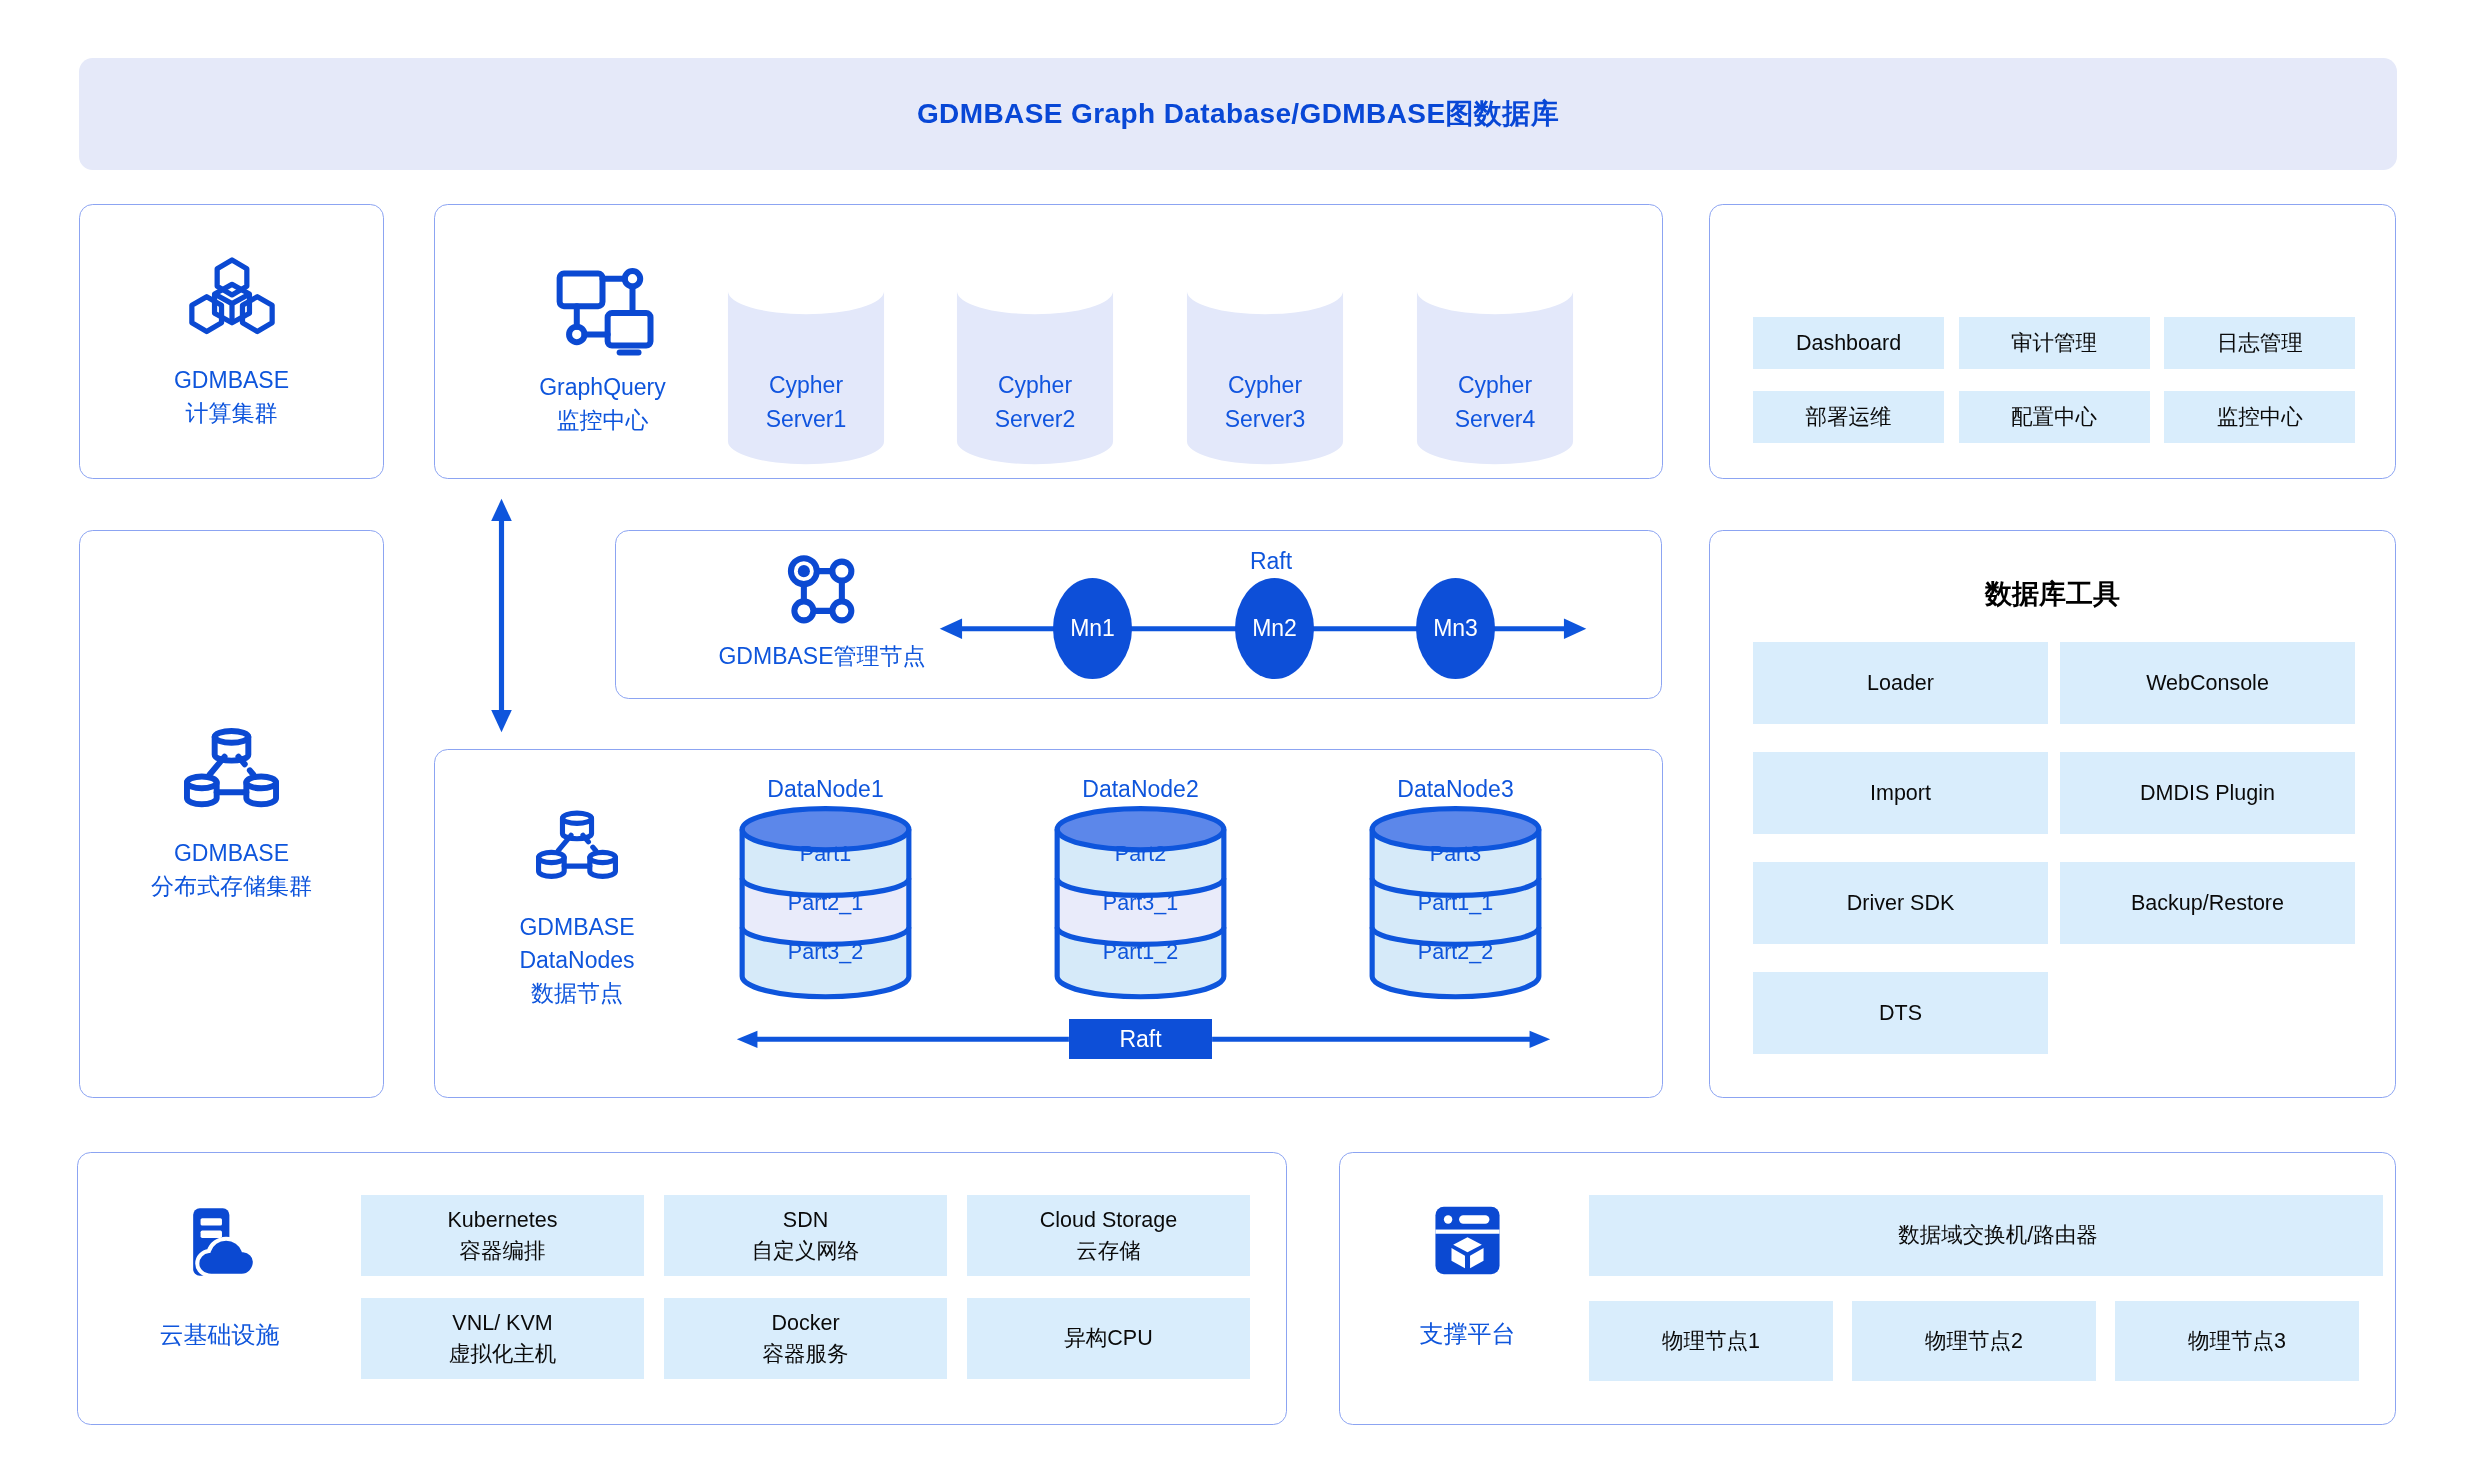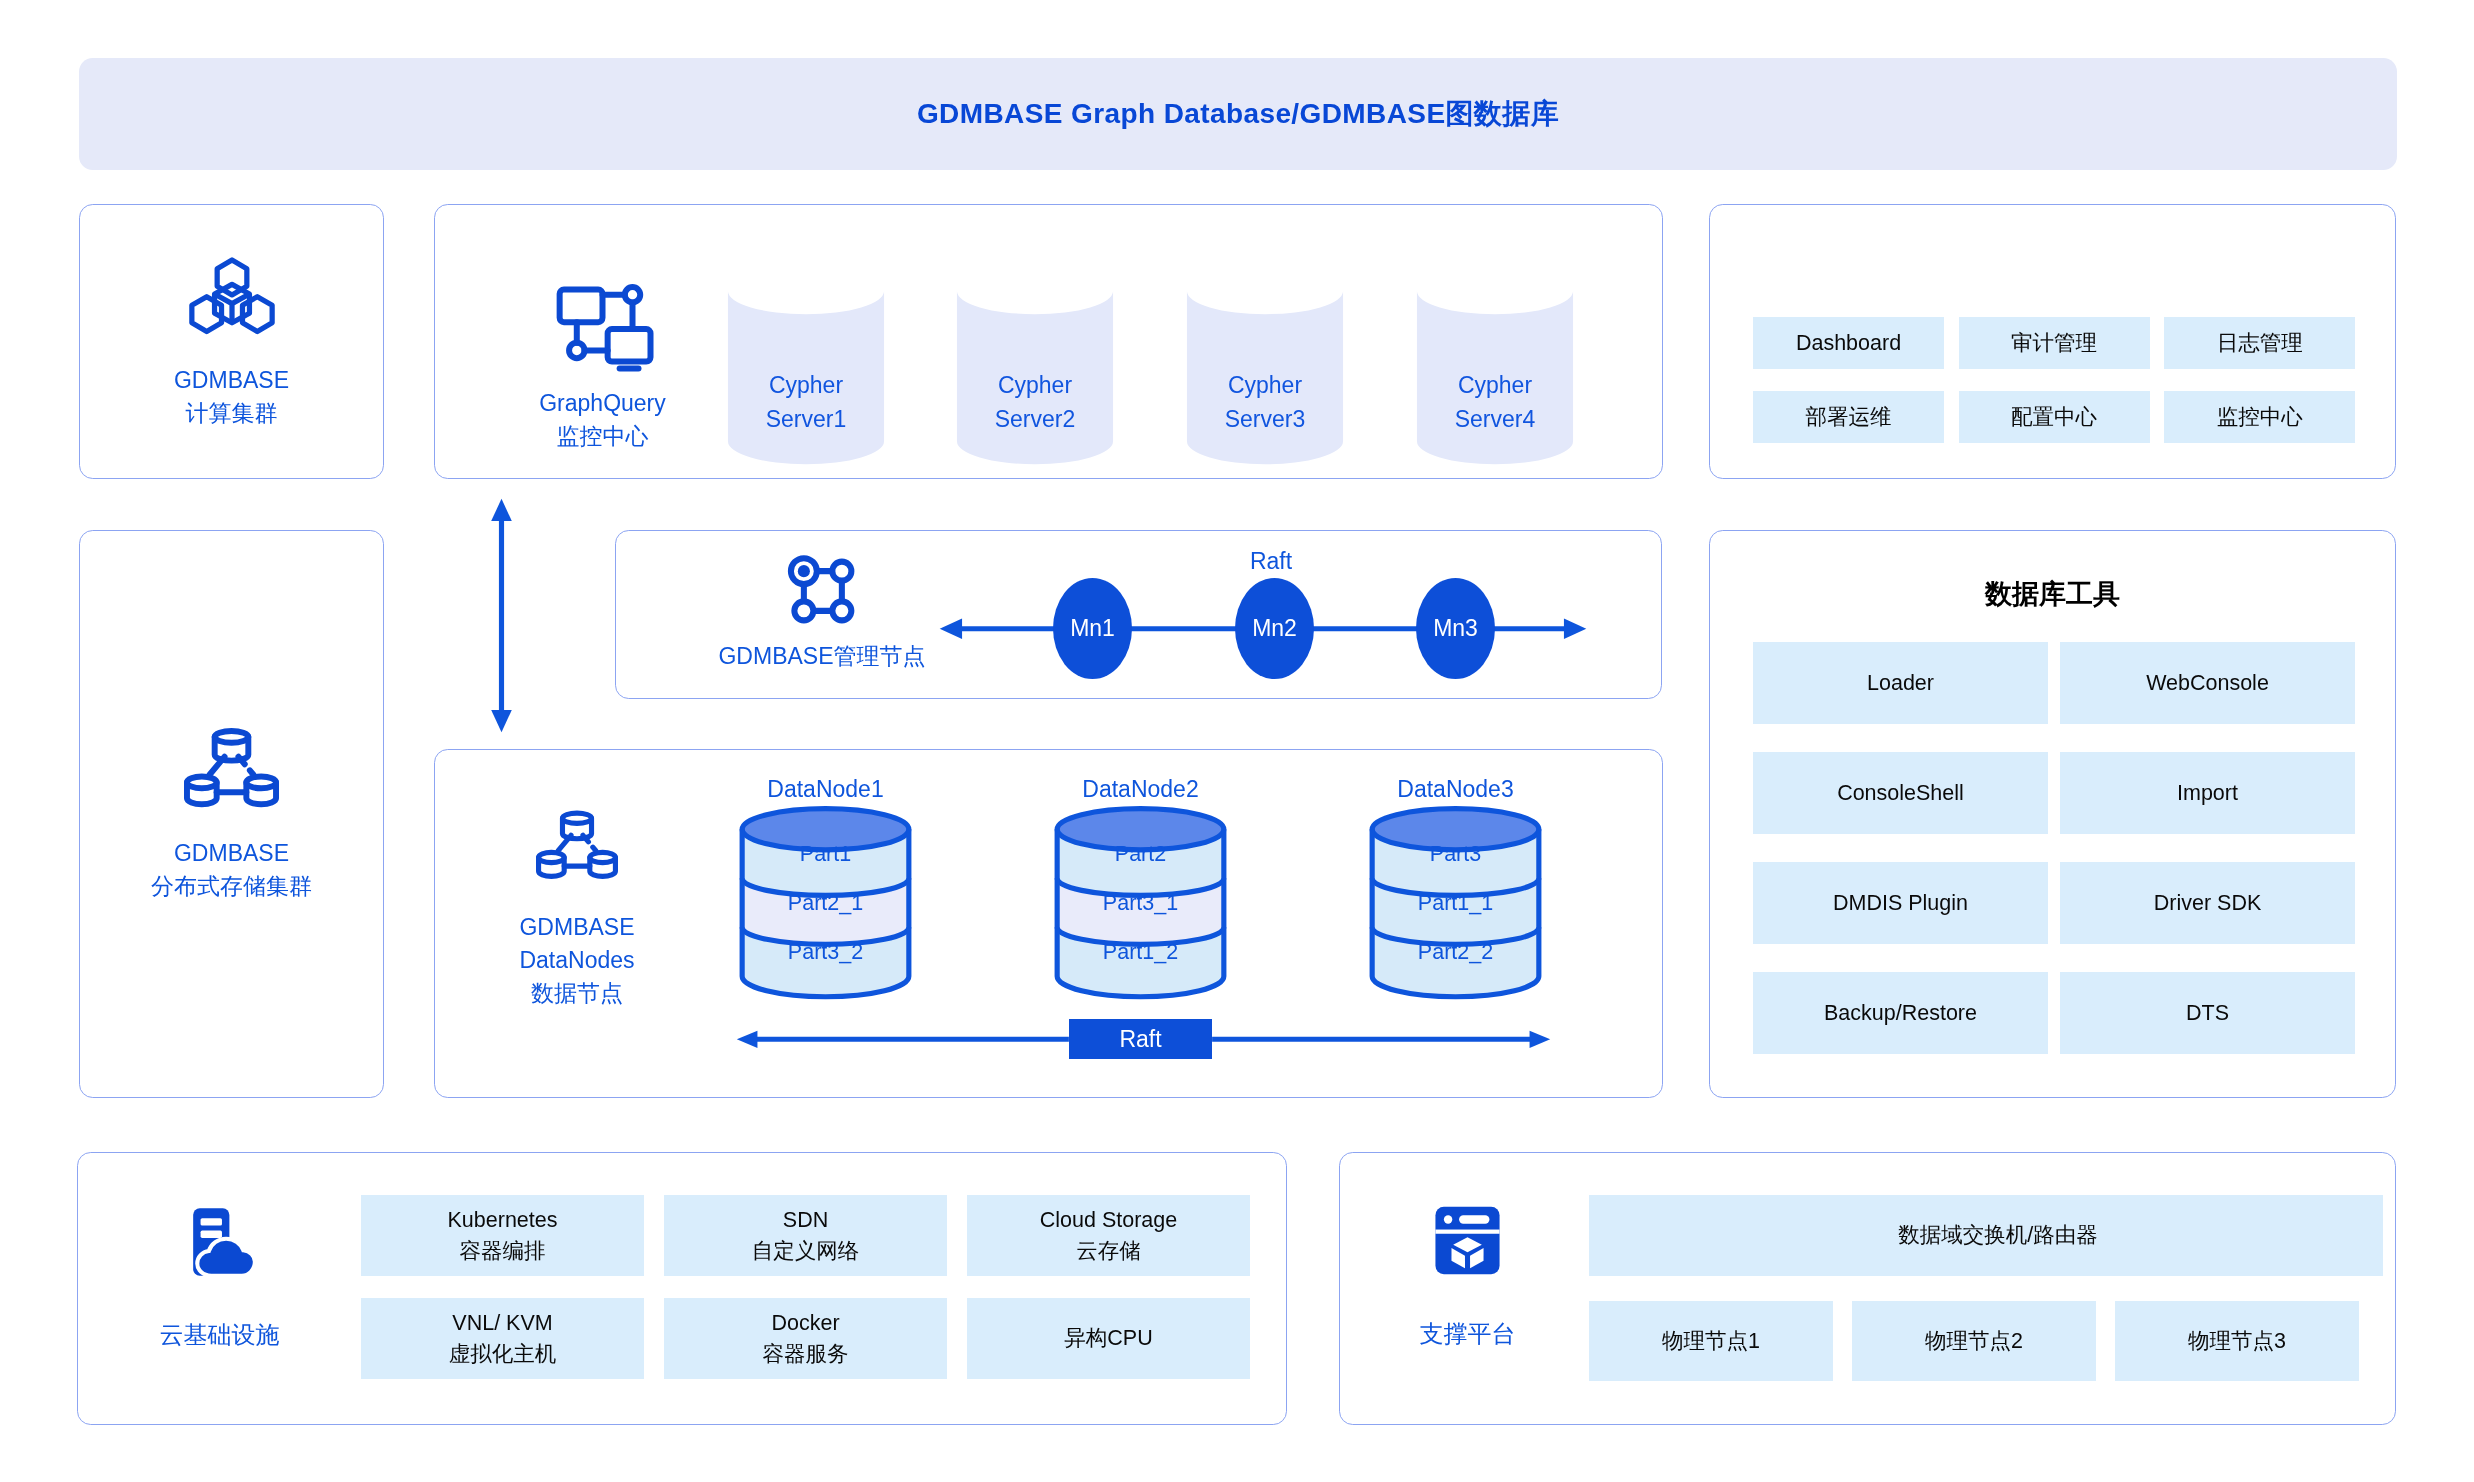--- a/index.html
+++ b/index.html
@@ -50,21 +50,21 @@
         <path d="M55 80 V58 M55 58 L35 47 M55 58 L75 47"></path>
       </g>
     </svg>
     <div class="cap" style="margin-top:15.5px;">
       <div>GDMBASE</div>
       <div>计算集群</div>
     </div>
   </div>
 
   <div class="panel" style="left:434px;top:204px;width:1229px;height:275px;">
-    <div class="icon-group" style="left:60px;top:76px;width:215px;">
+    <div class="icon-group" style="left:60px;top:60px;width:215px;">
       <svg width="103" height="96" viewBox="0 0 120 112">
         <g fill="none" stroke="#0B49D2" stroke-width="7" stroke-linecap="round">
           <rect x="10" y="10" width="50" height="38" rx="5"></rect>
           <circle cx="95" cy="16" r="9"></circle>
           <path d="M60 16 H86"></path>
           <path d="M95 25 V56"></path>
           <rect x="66" y="56" width="50" height="38" rx="5"></rect>
           <path d="M80 102 H102"></path>
           <path d="M30 48 V72"></path>
           <circle cx="30" cy="81" r="9"></circle>
@@ -255,21 +255,20 @@
       <polygon points="394,12 370,2 370,22" fill="#0E55DC"></polygon>
     </svg>
     <div class="raft-badge">Raft</div>
   </div>
 
   <div class="panel" style="left:1709px;top:530px;width:687px;height:568px;">
     <div class="sect-title" style="top:45px;">数据库工具</div>
     <div class="grid" style="left:43px;top:111px;grid-template-columns:repeat(2,295px);gap:28px 12px;grid-auto-rows:82px;">
       <div class="chip">Loader</div>
       <div class="chip">WebConsole</div>
-      <div class="chip">ConsoleShell</div>
       <div class="chip">Import</div>
       <div class="chip">DMDIS Plugin</div>
       <div class="chip">Driver SDK</div>
       <div class="chip">Backup/Restore</div>
       <div class="chip">DTS</div>
     </div>
   </div>
 
   <div class="panel" style="left:77px;top:1152px;width:1210px;height:273px;">
     <div class="icon-group" style="left:60px;top:52px;width:163px;">

